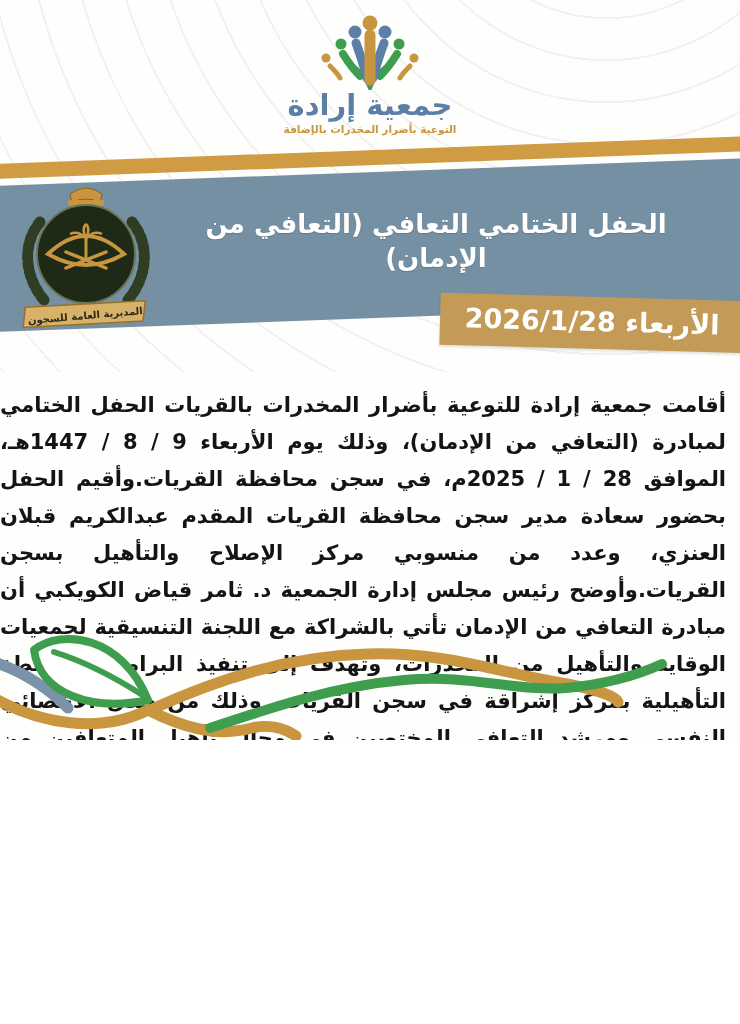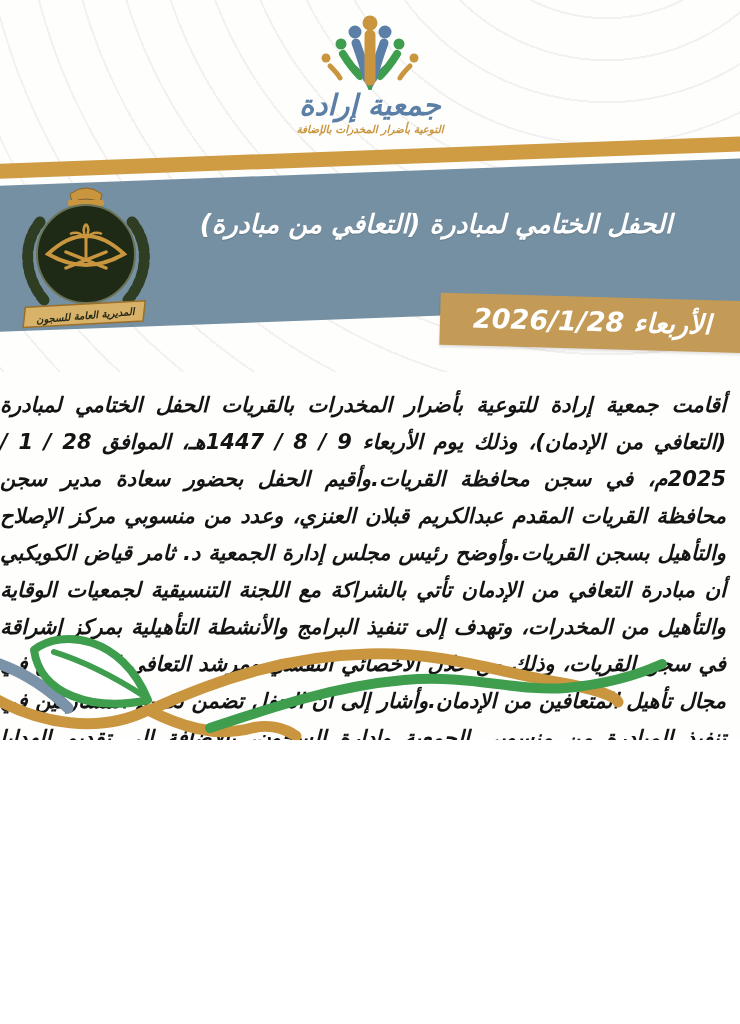--- a/index.html
+++ b/index.html
@@ -2,21 +2,20 @@
 <html lang="ar"><head>
 <meta charset="utf-8">
 <style>
   html,body{margin:0;padding:0;}
   .page{
     position:relative;
     width:740px;height:740px;
     overflow:hidden;
     background:#fefefd;
     font-family:"DejaVu Sans", sans-serif;
-    font-style:italic;
   }
   
   .arc-pattern{
     position:absolute;top:0;left:0;right:0;height:372px;
     background:repeating-radial-gradient(circle at 82% -40%,
       transparent 0 40px, rgba(140,130,130,0.10) 40px 42px);
   }
   
   .brand{position:absolute;top:14px;left:0;right:0;text-align:center;}
   .brand-mark{display:block;margin:0 auto;}
@@ -114,21 +113,21 @@
     <span class="brand-name">جمعية إرادة</span>
     <span class="brand-tagline">التوعية بأضرار المخدرات بالإضافة</span>
   </div>
 
   <div class="banner-rot">
     <div class="gold-strip"></div>
     <div class="strip-gap"></div>
     <div class="blue-band"></div>
   </div>
 
-  <div class="band-title">الحفل الختامي لمبادرة (التعافي من مبادرة)</div>
+  <div class="band-title">الحفل الختامي التعافي (التعافي من الإدمان)</div>
 
   <svg class="emblem" width="144" height="152" viewBox="0 0 144 152">
 
     <path d="M56 14 q16 -12 32 0 l-2 8 q-14 -6 -28 0 z" fill="#c9963f" stroke="#8a6420" stroke-width="1"></path>
     <rect x="54" y="20" width="36" height="6" rx="2" fill="#c9963f"></rect>
 
     <path d="M30 120 C10 96 8 64 26 42" stroke="#2f3d22" stroke-width="11" fill="none" stroke-linecap="round" stroke-dasharray="5 4"></path>
     <path d="M114 120 C134 96 136 64 118 42" stroke="#2f3d22" stroke-width="11" fill="none" stroke-linecap="round" stroke-dasharray="5 4"></path>
 
     <circle cx="72" cy="74" r="49" fill="#1f2a16" stroke="#6a7355" stroke-width="2"></circle>

